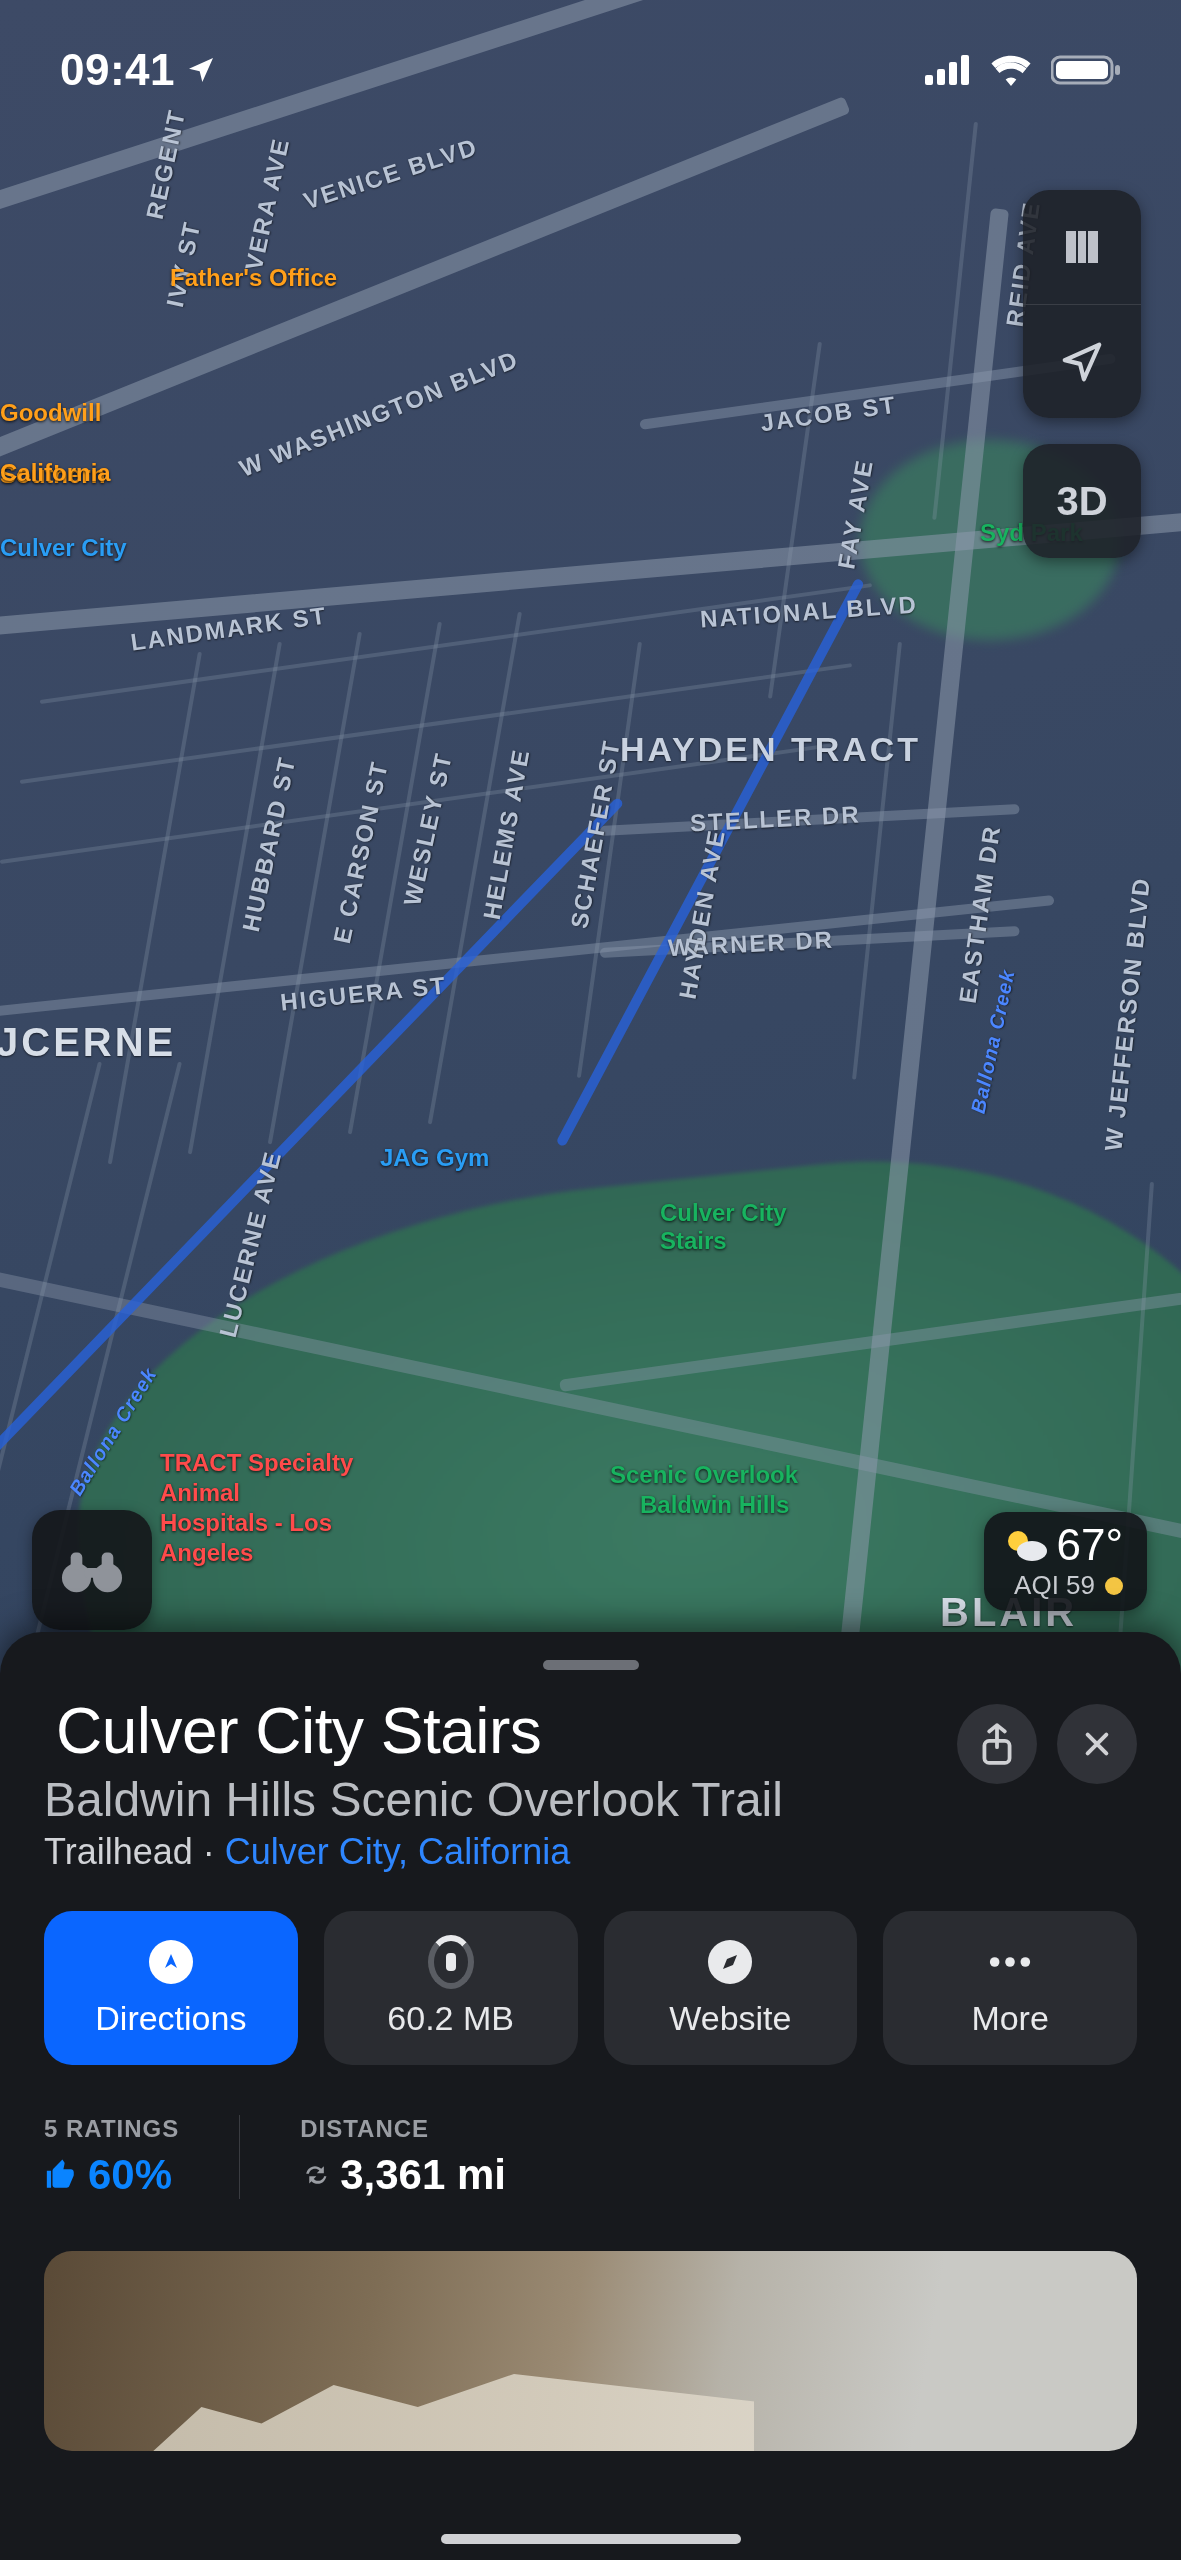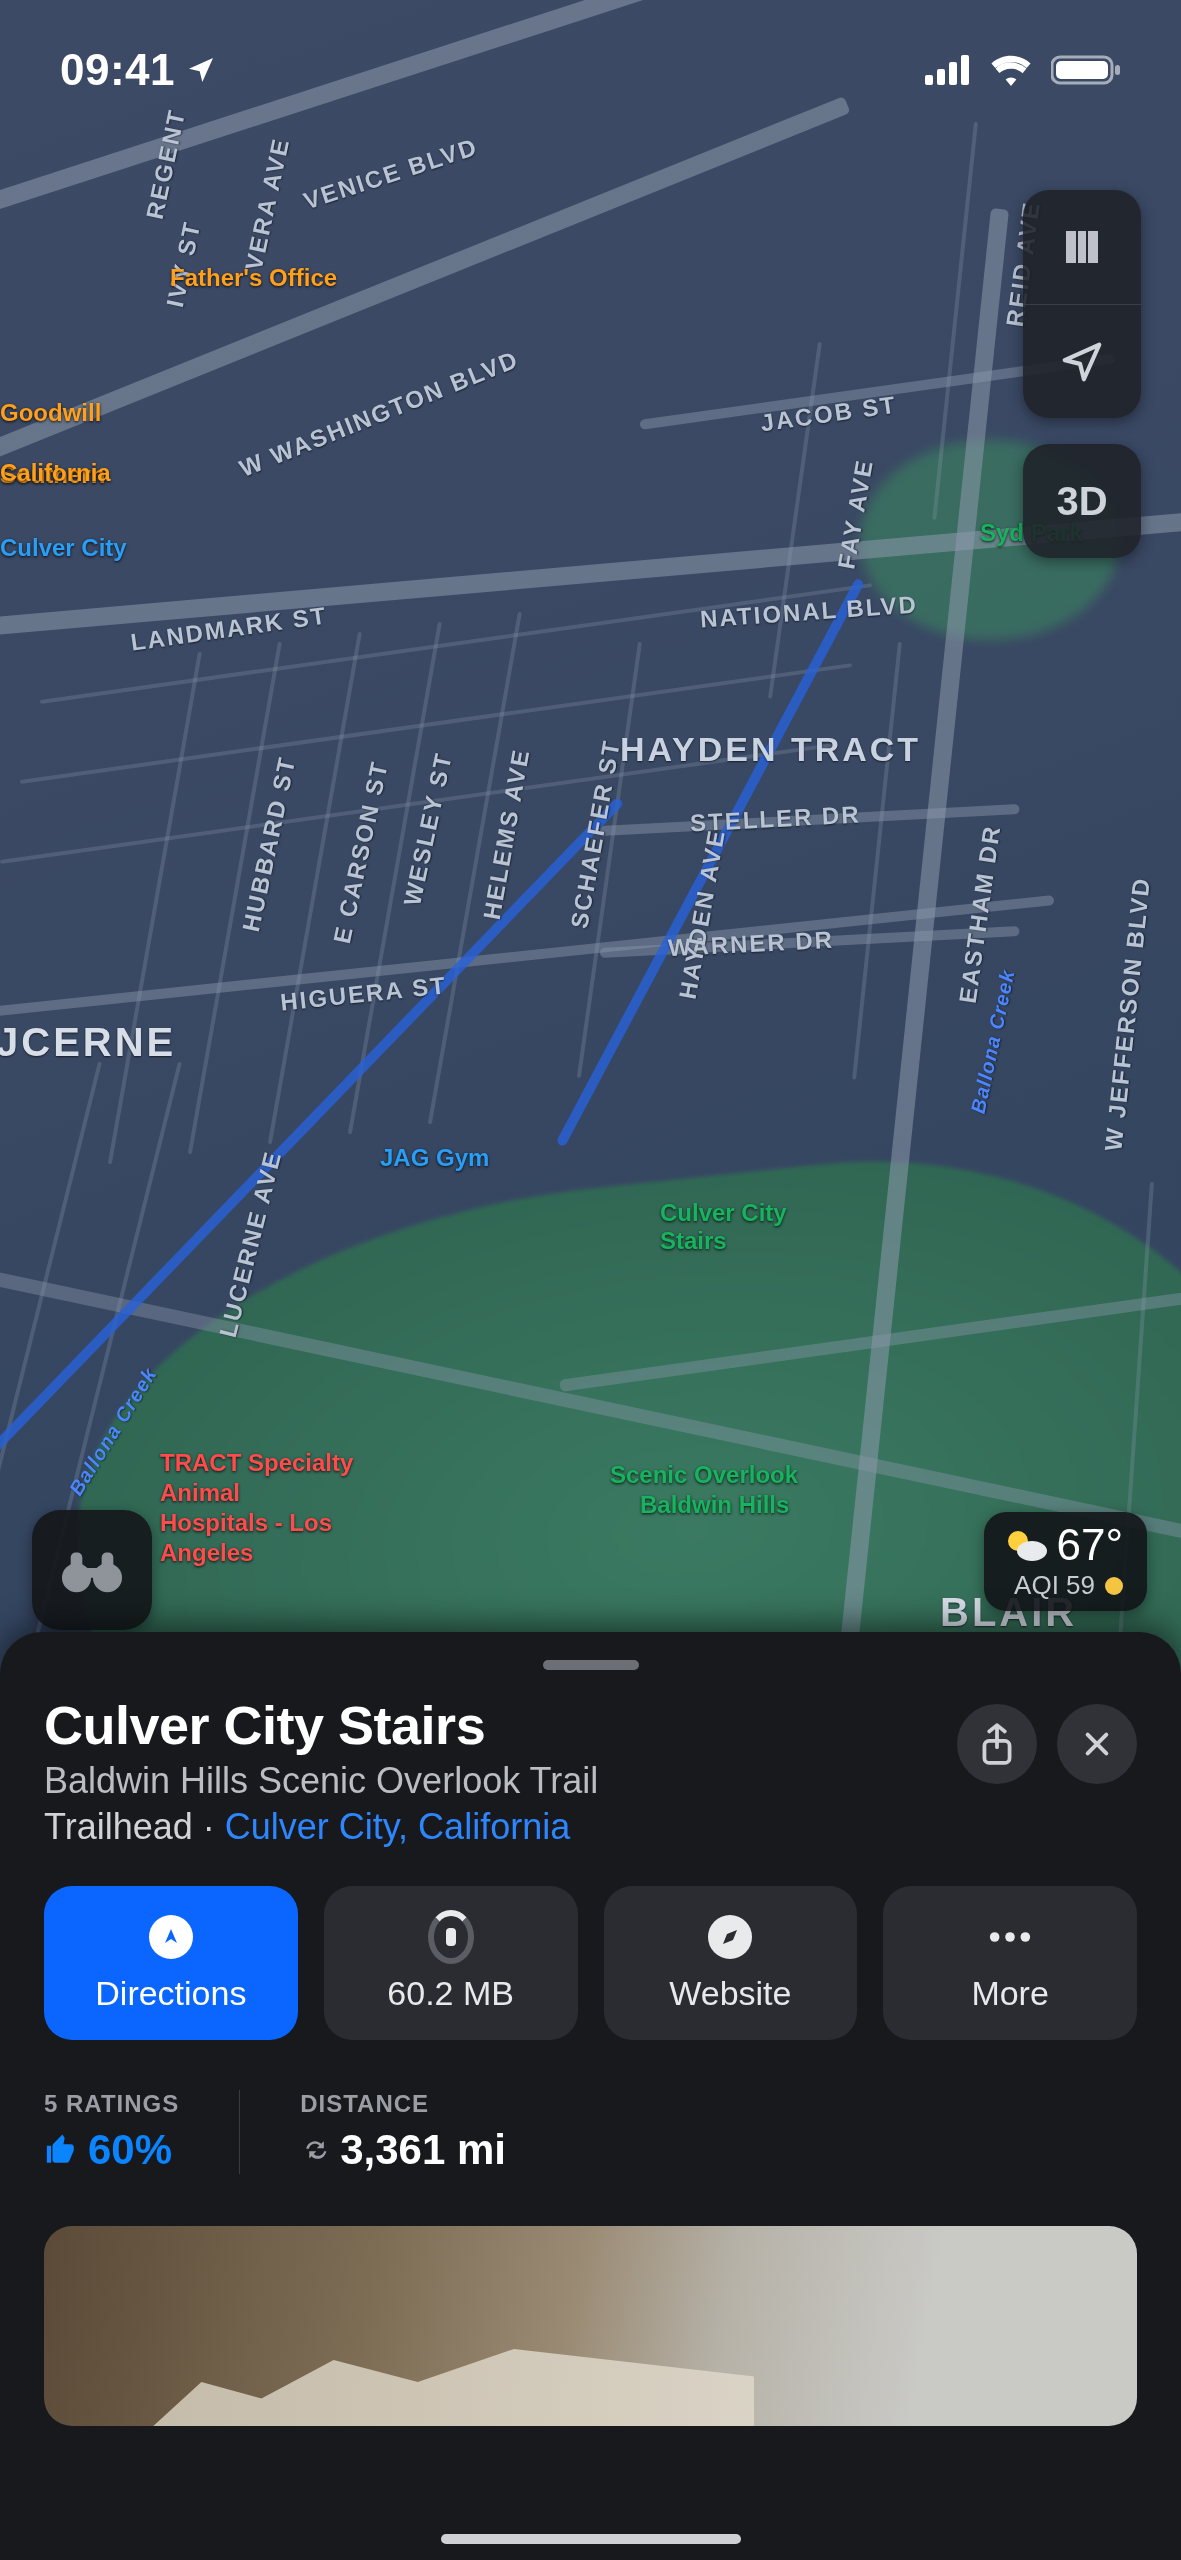--- a/index.html
+++ b/index.html
@@ -117,22 +117,22 @@
     padding: 28px 44px 0 44px;
     z-index: 60;
     box-shadow: 0 -8px 30px rgba(0,0,0,.5);
   }
   .grabber {
     width: 96px; height: 10px; border-radius: 5px;
     background: #6c6f76; margin: 0 auto 24px auto;
   }
   .sheet-header { display:flex; align-items:flex-start; justify-content:space-between; }
   .sheet-title { flex:1; min-width:0; }
-  .sheet-title h1 { font-size: 54px; font-weight: 700; letter-spacing: -0.5px;}
-  .sheet-title .subtitle { font-size: 36px; color: #babdc2; font-weight: 400; margin-top: 4px;}
+  .sheet-title h1 { font-size: 64px; font-weight: 400; letter-spacing: -0.5px; margin-left: 12px;}
+  .sheet-title .subtitle { font-size: 48px; color: #babdc2; font-weight: 400; margin-top: 4px;}
   .sheet-title .meta { font-size: 36px; color: #d1d3d7; margin-top: 4px;}
   .sheet-title .meta .loc { color: #2e86ff; }
   .sheet-actions-top { display:flex; gap:20px; padding-top:10px;}
   .circle-btn {
     width: 80px; height: 80px; border-radius: 50%;
     background: #303238; display:flex;align-items:center;justify-content:center;
     color:#d0d1d4;
   }
 
   .action-row { display:flex; gap: 26px; margin-top: 38px; }

